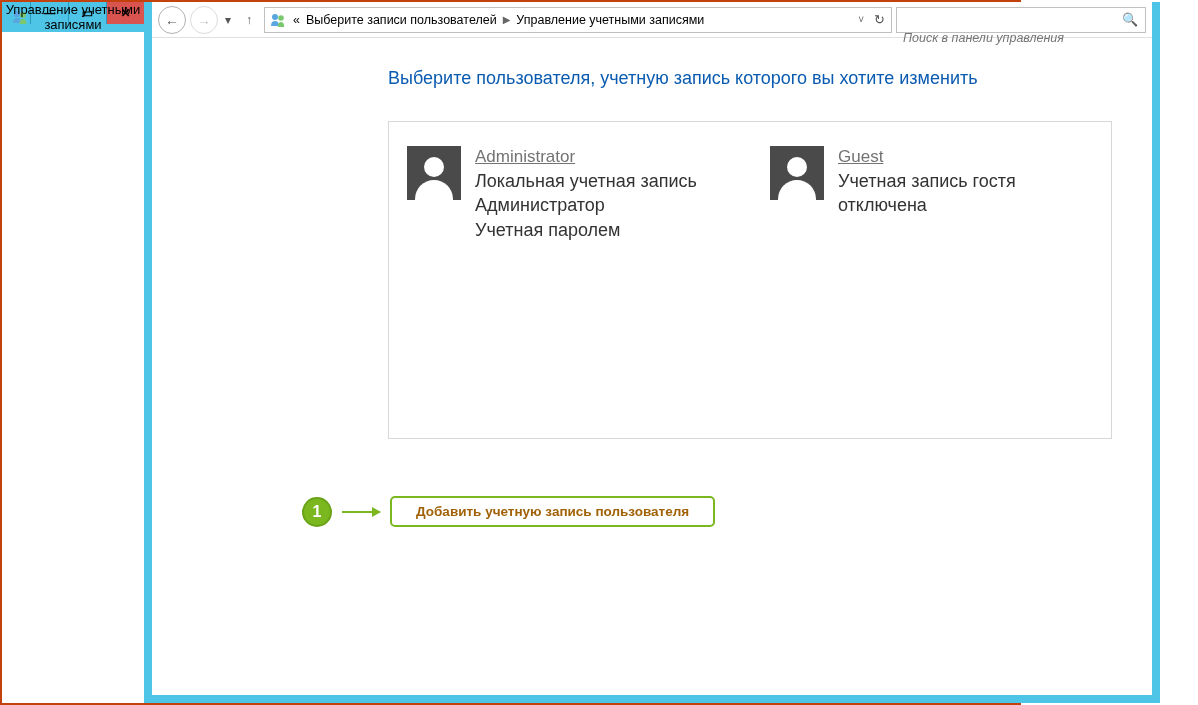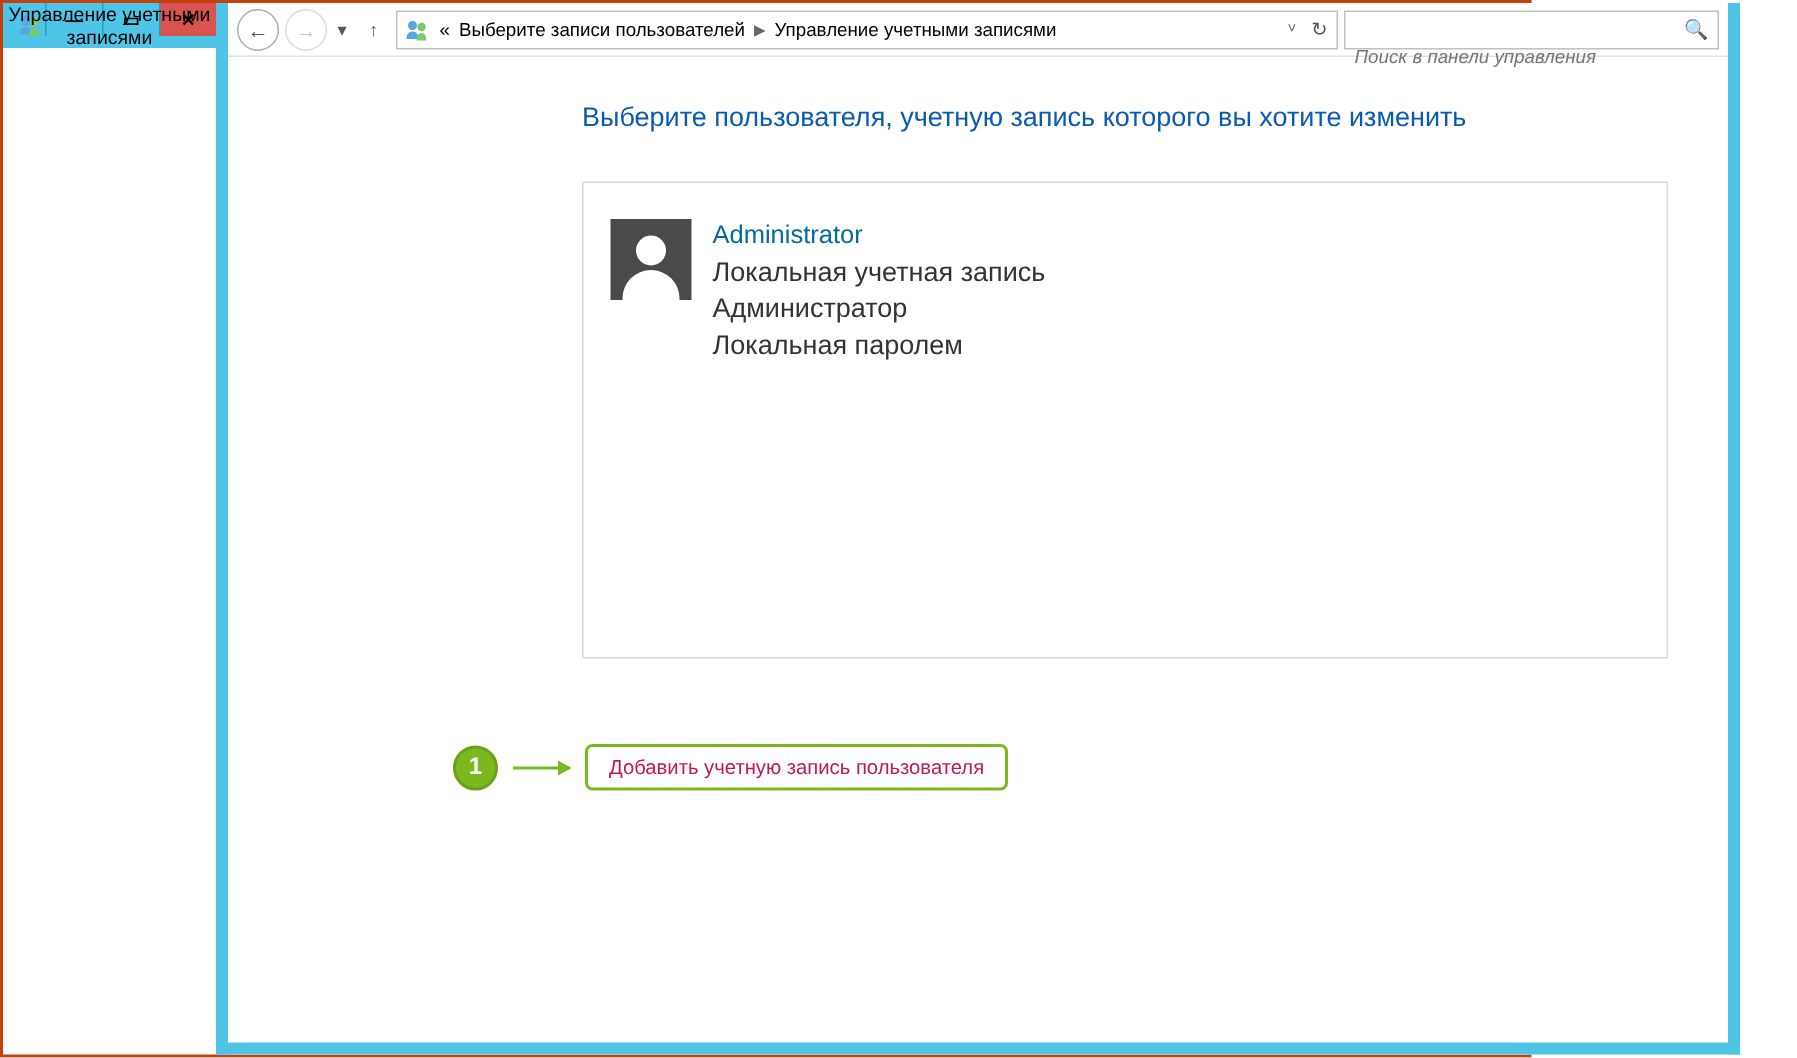--- a/index.html
+++ b/index.html
@@ -171,21 +171,21 @@
   .avatar::after {
     content: "";
     position: absolute;
     left: 50%; bottom: 0;
     width: 38px; height: 20px;
     border-radius: 19px 19px 0 0;
     background: #fff;
     transform: translateX(-50%);
   }
   .user-meta { display: flex; flex-direction: column; line-height: 1.35; }
-  .user-name { font-size: 17px; font-weight: 400; color: #0369a1; }
+  .user-name { font-size: 17px; font-weight: 400; color: #737373; text-decoration: underline; }
   .user-line { font-size: 18px; color: #333; }
 
   .add-link-row {
     position: absolute;
     left: 150px;
     top: 458px;
     display: flex;
     align-items: center;
     gap: 10px;
   }
@@ -205,25 +205,26 @@
   .arrow-line::after {
     content: "";
     position: absolute; right: -1px; top: -4px;
     border-left: 9px solid #7bb71f;
     border-top: 5px solid transparent;
     border-bottom: 5px solid transparent;
   }
   .add-link {
     border: 2px solid #7bb71f;
     border-radius: 5px;
-    padding: 6px 14px;
-    color: #be185d;
+    padding: 6px 24px;
+    color: #a16207;
     font-size: 13.5px;
     background: #fff;
     cursor: pointer;
+    font-weight: bold;
   }
 </style>
 </head>
 <body>
 
 <div class="window">
 
   <div class="titlebar">
     <div class="titlebar-icon">
       <svg width="18" height="18" viewBox="0 0 18 18">
@@ -292,24 +293,33 @@
       <div class="heading">Выберите пользователя, учетную запись которого вы хотите изменить</div>
 
       <div class="users-box">
 
         <div class="user-item">
           <div class="avatar"></div>
           <div class="user-meta">
             <span class="user-name">Administrator</span>
             <span class="user-line">Локальная учетная запись</span>
             <span class="user-line">Администратор</span>
-            <span class="user-line">Локальная паролем</span>
+            <span class="user-line">Учетная паролем</span>
           </div>
         </div>
 
+        <div class="user-item">
+          <div class="avatar"></div>
+          <div class="user-meta">
+            <span class="user-name">Guest</span>
+            <span class="user-line">Учетная запись гостя отключена</span>
+            <span class="user-line"></span>
+            <span class="user-line"></span>
+          </div>
+        </div>
 
       </div>
 
       <div class="add-link-row">
         <div class="badge">1</div>
         <div class="arrow-line"></div>
         <div class="add-link">Добавить учетную запись пользователя</div>
       </div>
 
     </div>

